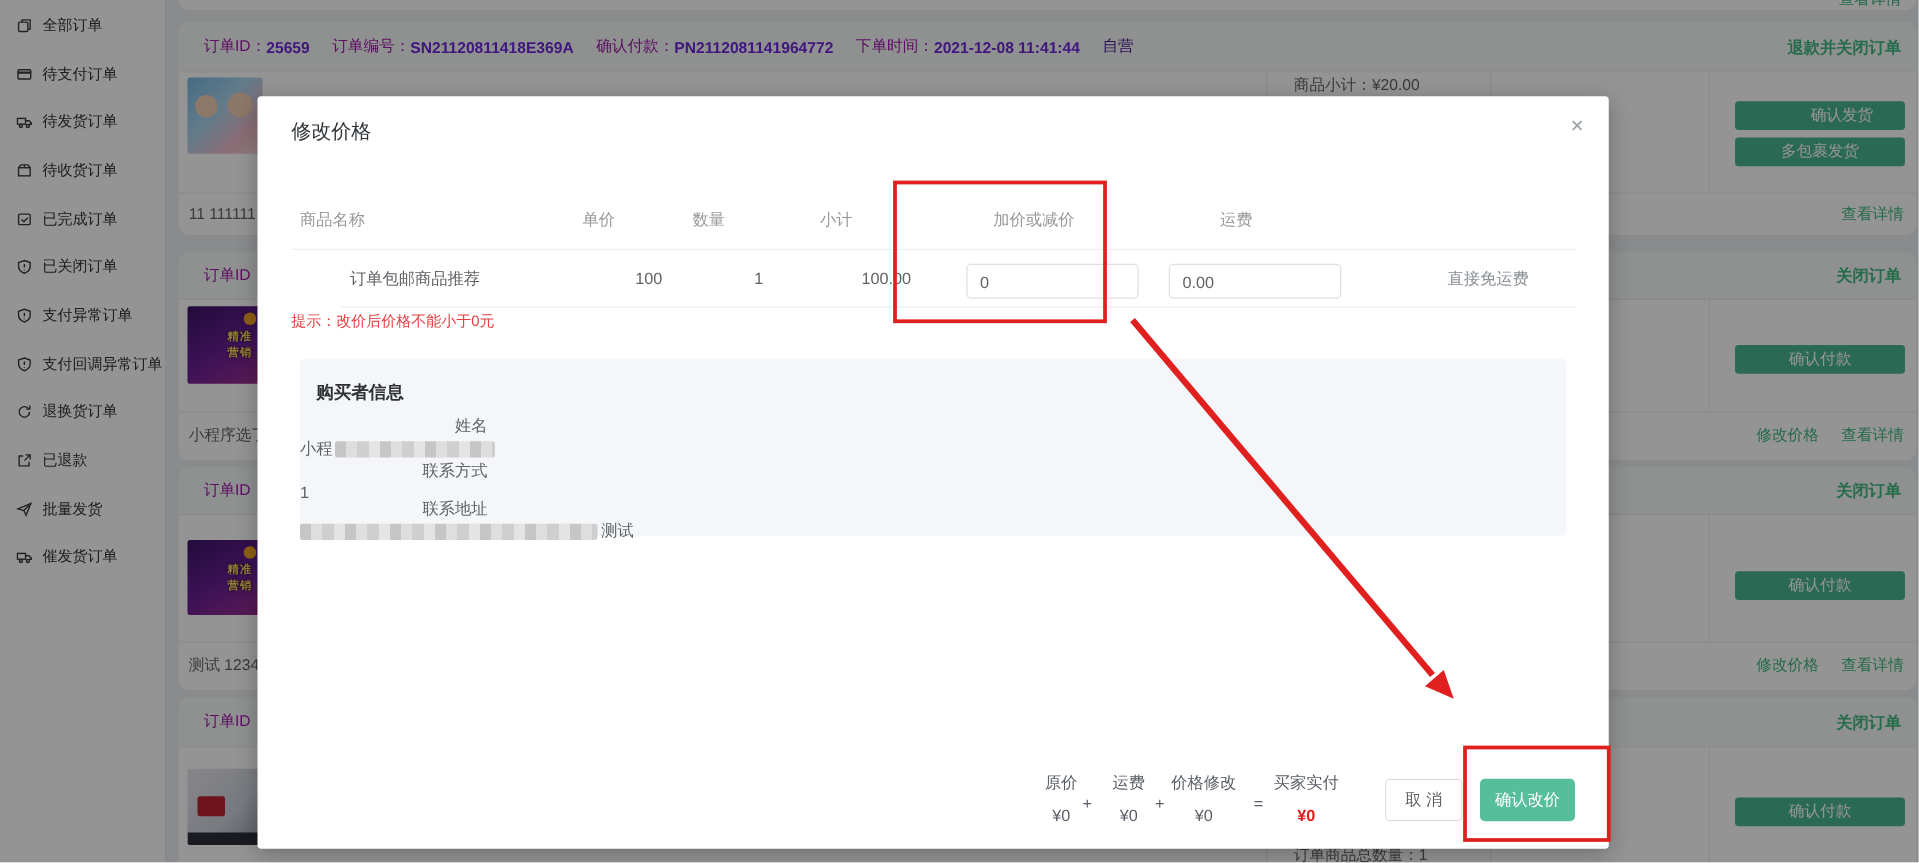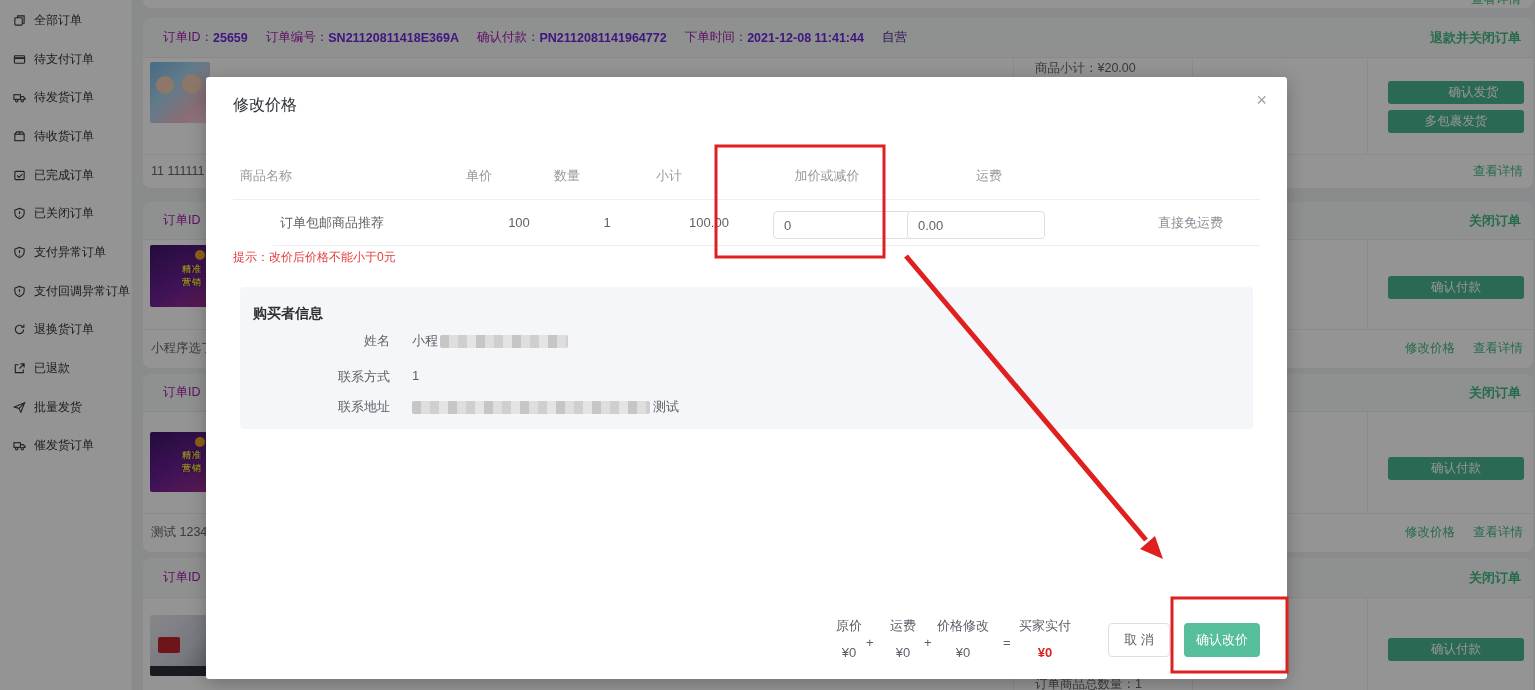--- a/index.html
+++ b/index.html
@@ -51,21 +51,21 @@
   .thead { position:absolute; left:27px; right:27px; top:75px; height:48px; border-bottom:1px solid #ebeef5; }
   .trow  { position:absolute; left:27px; right:27px; top:123px; height:46px; border-bottom:1px solid #ebeef5;margin-left:40px; }
   .cell { position:absolute; top:0; height:100%; display:flex; align-items:center; font-size:13px; }
   .thead .cell { color:#97999c; }
   .trow  .cell { color:#606266; }
   .c-center { justify-content:center; }
   .m-input { position:absolute; top:11px; width:138px; height:28px; border:1px solid #dcdfe6; border-radius:4px; font-size:13px; color:#606266; padding-left:10px; font-family:"Liberation Sans",sans-serif; background:#fff; }
   .m-hint { position:absolute; left:27px; top:172px; font-size:12px; color:#e43c3c; }
   .buyer-panel { position:absolute; left:34px; top:210px; width:1013px; height:142px; background:#f4f6f9; border-radius:4px; font-size:13px; color:#606266; }
   .bp-title { position:absolute; left:13px; top:18px; font-size:14px; font-weight:bold; color:#303133; }
-  .bp-row { position:absolute; left:0; display:flex; align-items:flex-start; }
+  .bp-row { position:absolute; left:0; display:flex; align-items:flex-start;flex-direction:column; }
   .bp-label { width:172px; text-align:right; padding-right:22px; color:#606266; }
   .blur { display:inline-block; height:13px; border-radius:2px; vertical-align:middle;
           background:repeating-linear-gradient(90deg,#c6c6c6 0 9px,#dedede 9px 18px,#cfcfcf 18px 27px,#e4e4e4 27px 36px); filter:blur(.4px); }
   .sum-item { position:absolute; width:90px; text-align:center; font-size:13px; color:#5a5e66; }
   .sum-item .v { margin-top:10px; }
   .sum-op { position:absolute; top:558px; font-size:13px; color:#5a5e66; }
   .paid-v { color:#e02020; font-weight:bold; }
   .btn-cancel { position:absolute; left:902px; top:546px; width:62px; height:34px; background:#fff; border:1px solid #dcdfe6; border-radius:4px; font-size:13px; color:#606266; cursor:pointer; font-family:"Liberation Sans",sans-serif; }
   .btn-confirm { position:absolute; left:978px; top:546px; width:76px; height:34px; background:#57be9c; border:none; border-radius:4px; font-size:13px; color:#fff; cursor:pointer; font-family:"Liberation Sans",sans-serif; }
 
@@ -309,21 +309,21 @@
     <div class="cell c-center" style="left:500px;width:188px;">加价或减价</div>
     <div class="cell c-center" style="left:662px;width:188px;">运费</div>
   </div>
 
   <div class="trow">
     <div class="cell" style="left:7px;width:190px;">订单包邮商品推荐</div>
     <div class="cell c-center" style="left:200px;width:92px;">100</div>
     <div class="cell c-center" style="left:292px;width:84px;">1</div>
     <div class="cell c-center" style="left:376px;width:120px;">100.00</div>
     <input class="m-input" style="left: 500px;" value="0">
-    <input class="m-input" style="left: 634px;" value="0.00">
+    <input class="m-input" style="left: 662px;" value="0.00">
     <div class="cell c-center" style="left:850px;width:135px;color:#8a8f96;">直接免运费</div>
   </div>
 
   <div class="m-hint">提示：改价后价格不能小于0元</div>
 
   <div class="buyer-panel">
     <div class="bp-title">购买者信息</div>
     <div class="bp-row" style="top:45px;">
       <span class="bp-label">姓名</span>
       <span><span>小程</span><span class="blur" style="width:128px;margin-left:2px;"></span></span>

